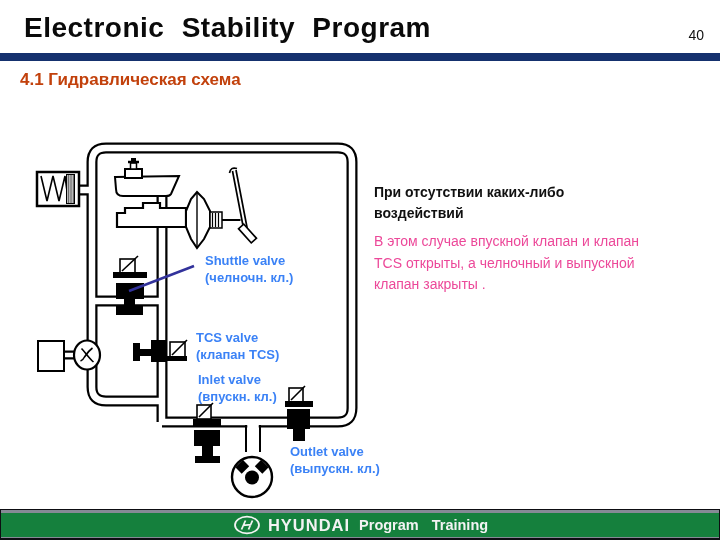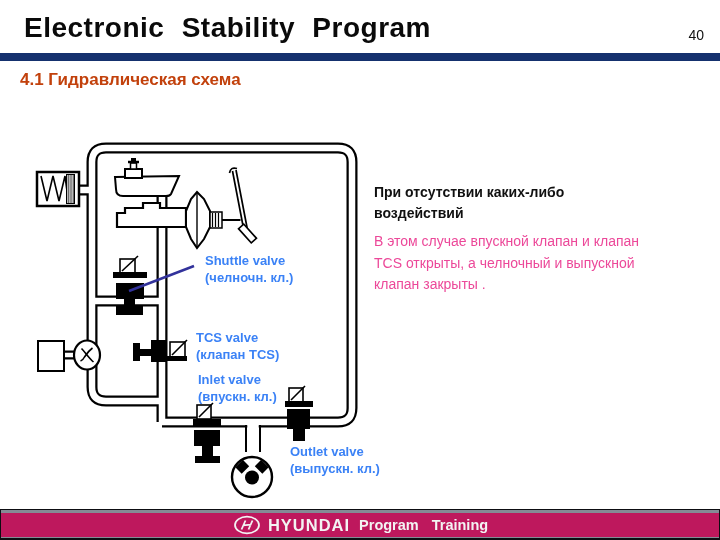--- a/index.html
+++ b/index.html
@@ -20,21 +20,21 @@
   .lbl-inlet{left:178px;top:371px;margin-left:20px;}
   .lbl-outlet{left:290px;top:443px;}
 
   .ann-head{position:absolute;left:374px;top:182px;font-size:14px;font-weight:bold;
             color:#101010;line-height:21px;white-space:nowrap;}
   .ann-body{position:absolute;left:374px;top:231px;font-size:14px;color:#ec4899;
             line-height:21.5px;white-space:nowrap;}
 
   .footer{position:absolute;left:0;top:509px;width:720px;height:31px;background:#0d0d12;}
   .footer-gray{position:absolute;left:1px;right:1px;top:1px;bottom:2px;background:#858a95;}
-  .footer-navy{position:absolute;left:1px;right:1px;top:4px;bottom:3px;background:#be185d;
+  .footer-navy{position:absolute;left:1px;right:1px;top:4px;bottom:3px;background:#15803d;
                display:flex;align-items:center;justify-content:center;}
   .brand{color:#f3f3f3;font-size:16.5px;font-weight:bold;letter-spacing:1px;margin-left:6px;}
   .svc{color:#f3f3f3;font-size:14.5px;font-weight:bold;margin-left:9px;}
   .trn{color:#f3f3f3;font-size:14.5px;font-weight:bold;margin-left:13px;}
 </style>
 </head>
 <body>
 
 <div id="slide">
 

